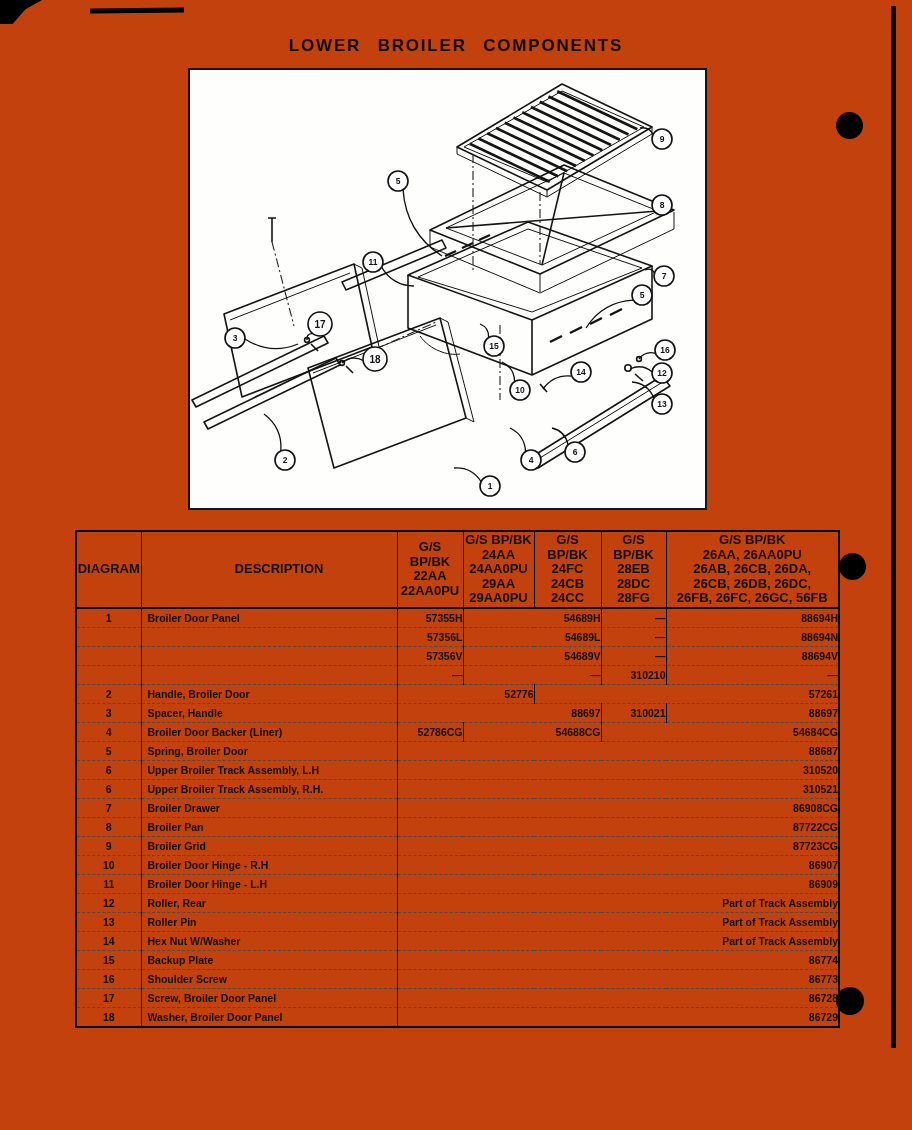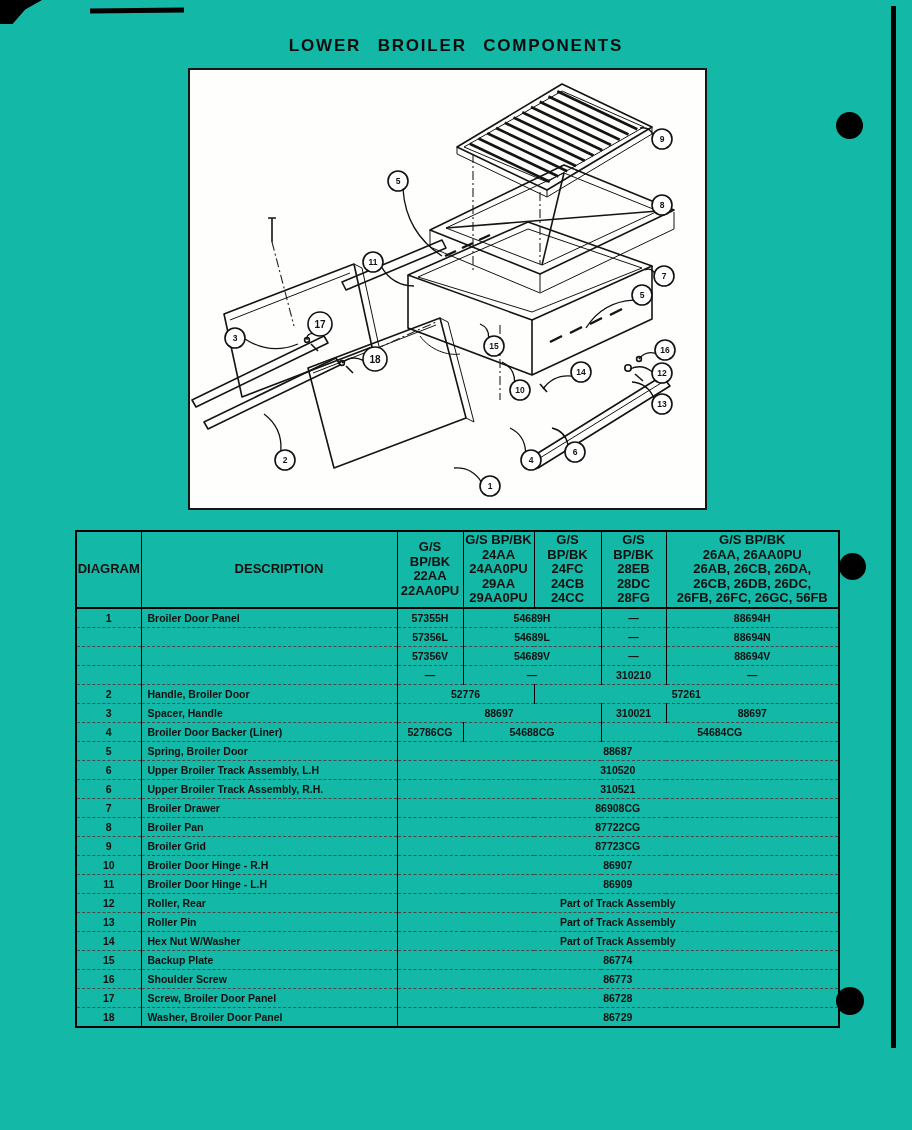--- a/index.html
+++ b/index.html
@@ -1,16 +1,16 @@
 <!DOCTYPE html>
 <html><head>
 <meta charset="utf-8">
 <style>
   html,body{margin:0;padding:0;background:#e8e8e4;}
-  .page{position:relative;width:912px;height:1130px;background:#14b8a6;overflow:hidden;
+  .page{position:relative;width:912px;height:1130px;background:#c2410c;overflow:hidden;
         font-family:"Liberation Sans",sans-serif;color:#101010;}
   
   .title{position:absolute;top:36px;left:0;width:912px;text-align:center;
          font-size:17px;font-weight:bold;letter-spacing:1.8px;word-spacing:10px;color:#0c0c0c;}
   
   .diagram-box{position:absolute;left:188px;top:68px;width:515px;height:438px;
                border:2px solid #151515;background:#fefefc;}
   .diagram-box svg{display:block;width:100%;height:100%;}
   .callout-circle{fill:#fff;stroke:#111;stroke-width:1.6;}
   .callout-num{fill:#111;font-family:"Liberation Sans",sans-serif;font-weight:bold;}
@@ -27,21 +27,21 @@
                   font-size:13px;line-height:1.12;font-weight:bold;text-align:center;
                   white-space:pre-line;vertical-align:middle;padding:1px 0;height:62px;}
   .parts-table th.desc-h{text-align:center;padding-left:20px;}
   .parts-table td{border-left:1px solid #000;border-right:1px solid #000;
                   border-top:1px dashed #4a4a4a;height:18px;font-size:10.5px;
                   font-weight:bold;padding:0;vertical-align:middle;}
   .parts-table tbody tr:first-child td{border-top:none;}
   .diag-cell{text-align:center;}
   .desc-cell{position:relative;padding-left:6px !important;white-space:nowrap;overflow:hidden;}
   .desc-color{position:absolute;left:122px;top:50%;transform:translateY(-50%);margin-top:37px;}
-  .part-cell{text-align:center;}
+  .part-cell{text-align:right;}
   
   .page-number{position:absolute;left:398px;top:1140px;width:100px;text-align:center;
                font-size:13px;font-weight:bold;}
   
   .corner-blob{position:absolute;left:0;top:0;width:42px;height:24px;background:#000;
                clip-path:polygon(0 0,100% 0,60% 40%,30% 100%,0 100%);}
   .top-dash{position:absolute;left:90px;top:8px;width:94px;height:5px;background:#000;transform:rotate(-.6deg);}
   .right-strip{position:absolute;left:891px;top:6px;width:5px;height:1042px;background:#000;}
   .punch{position:absolute;background:#000;border-radius:50%;}
   .punch1{left:836px;top:112px;width:27px;height:27px;}

